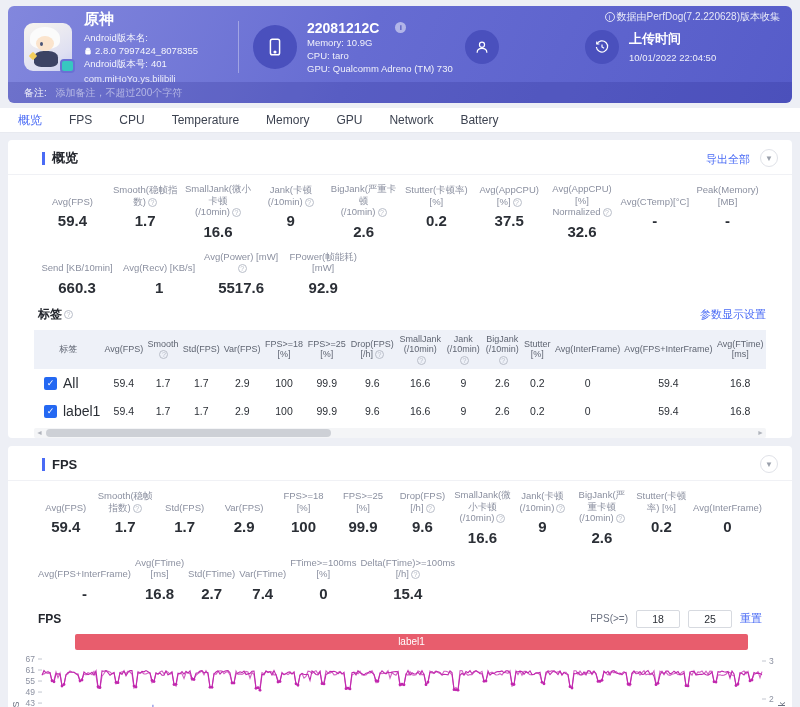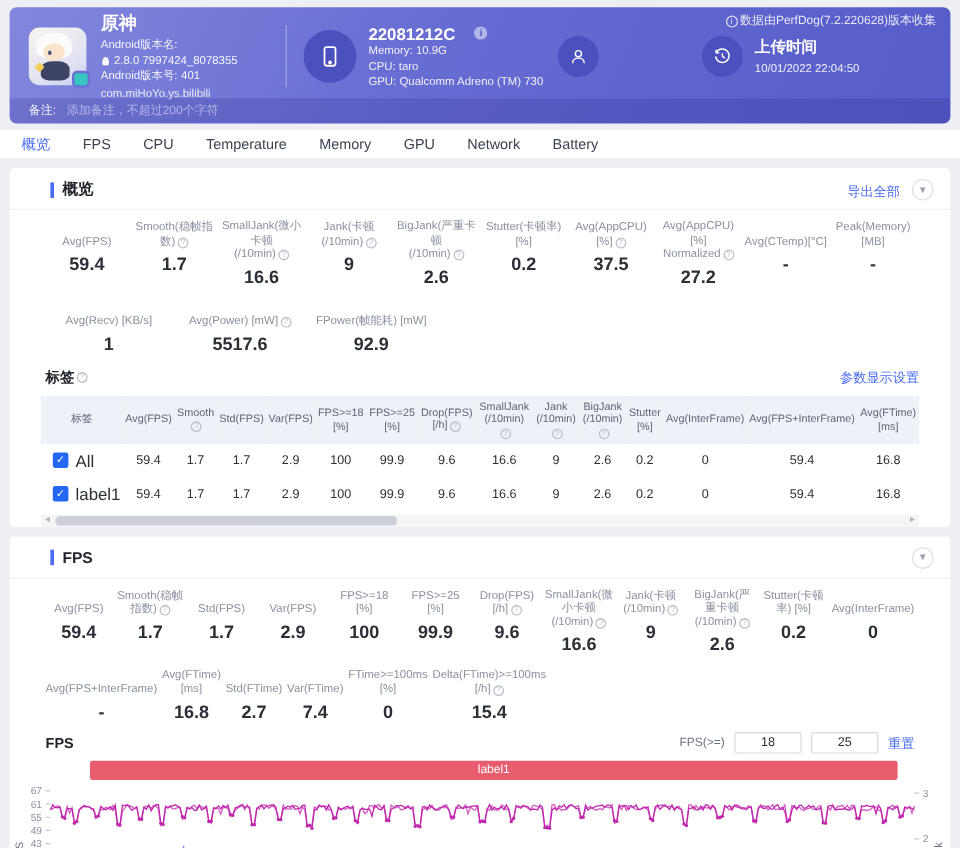--- a/index.html
+++ b/index.html
@@ -91,21 +91,21 @@
 
   .hscroll { height:10px; margin:3px 26px 8px; background:#f4f5f7; border-radius:2px; position:relative; }
   .hscroll .thumb { position:absolute; left:12px; top:1px; width:39%; height:8px; background:#cdd0d6; border-radius:4px; cursor:pointer; }
   .hscroll .arr { position:absolute; top:0; font-size:7px; color:#b0b4bc; line-height:10px; }
   .hscroll .arr.l { left:2px; } .hscroll .arr.r { right:2px; }
 
   
   .chart-head { display:flex; align-items:center; padding:6px 30px 2px; }
   .chart-title { font-size:12px; font-weight:bold; color:#23262d; }
   .filter { margin-left:auto; display:flex; align-items:center; gap:8px; font-size:10px; color:#6b7180; }
-  .filter input { width:56px; height:18px; border:1px solid #d7dae0; border-radius:2px; text-align:center;
+  .filter input { width:44px; height:18px; border:1px solid #d7dae0; border-radius:2px; text-align:center;
     font-size:10.5px; color:#2b2f36; outline:none; }
   .banner { height:16px; margin:4px 0 0 67px; width:673px; background:#e85d6d; border-radius:2px;
     color:#fff; font-size:10px; text-align:center; line-height:16px; }
   #fps-chart { display:block; width:784px; height:115px; margin-top:1px; }
 </style>
 </head>
 <body>
 
 <div class="header-card">
   <div class="collect-note"><span class="i-circ">i</span><span>数据由PerfDog(7.2.220628)版本收集</span></div>
@@ -244,36 +244,42 @@
         <div class="stat-label">
           <span>Avg(AppCPU) [%]<span class="help-icon">?</span></span>
         </div>
         <div class="stat-value">37.5</div>
       </div>
       <div class="stat">
         <div class="stat-label">
           <span>Avg(AppCPU) [%]</span>
           <span>Normalized<span class="help-icon">?</span></span>
         </div>
-        <div class="stat-value">27.2</div>
+        <div class="stat-value">32.6</div>
       </div>
       <div class="stat">
         <div class="stat-label">
           <span>Avg(CTemp)[°C]</span>
         </div>
         <div class="stat-value">-</div>
       </div>
       <div class="stat">
         <div class="stat-label">
           <span>Peak(Memory) [MB]</span>
         </div>
         <div class="stat-value">-</div>
       </div>
     </div>
   <div class="stats-row narrow47" id="ov-row2">
+      <div class="stat">
+        <div class="stat-label">
+          <span>Send [KB/10min]</span>
+        </div>
+        <div class="stat-value">660.3</div>
+      </div>
       <div class="stat">
         <div class="stat-label">
           <span>Avg(Recv) [KB/s]</span>
         </div>
         <div class="stat-value">1</div>
       </div>
       <div class="stat">
         <div class="stat-label">
           <span>Avg(Power) [mW]<span class="help-icon">?</span></span>
         </div>

